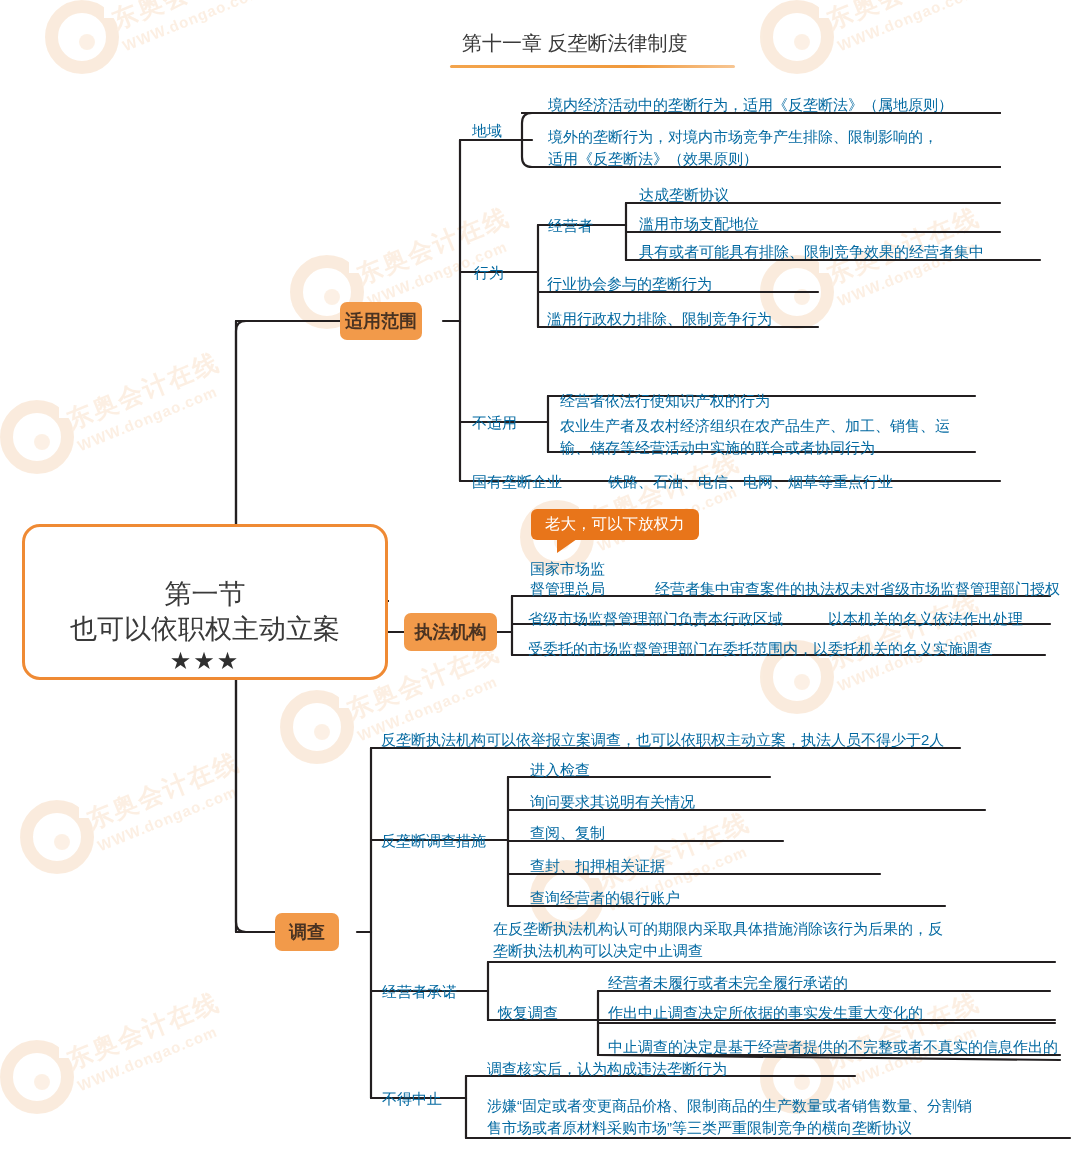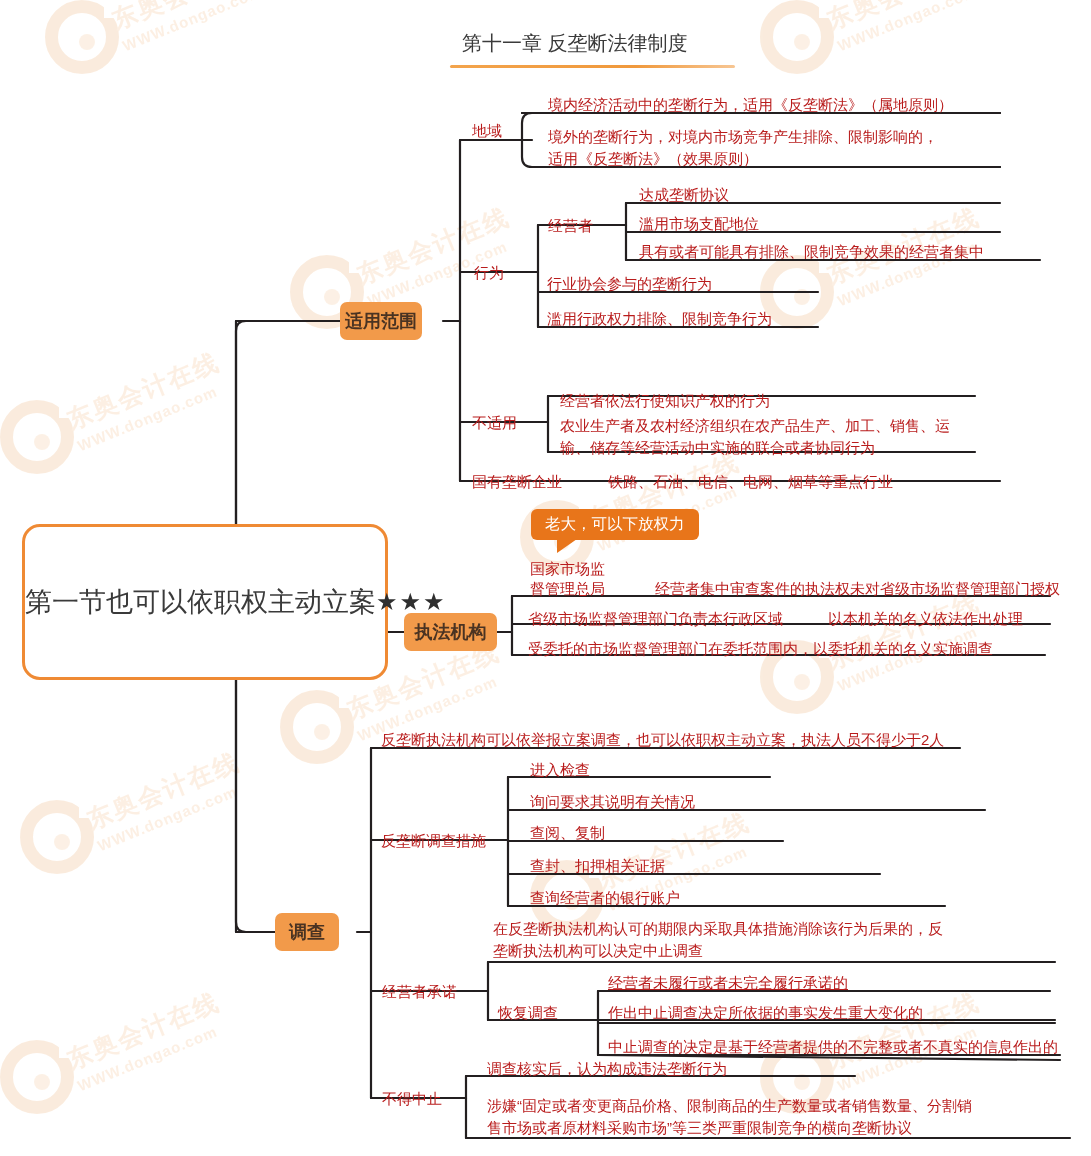--- a/index.html
+++ b/index.html
@@ -45,21 +45,21 @@
     position:absolute;white-space:nowrap;font-size:20px;color:#3b3b3b;
   }
   .chapter-rule{
     position:absolute;height:3px;border-radius:2px;
     background:linear-gradient(90deg,#f3a44c 0%,#f0993c 65%,#f7c693 100%);
   }
 
   .main-node{
     position:absolute;box-sizing:border-box;
     border:3px solid #ef8a34;border-radius:18px;background:#ffffff;
-    display:flex;flex-direction:row;align-items:center;justify-content:space-between;
+    display:flex;flex-direction:column;align-items:center;justify-content:flex-end;
     line-height:1.28;color:#3a3a3a;
   }
   .main-node .ln{font-size:27px;white-space:nowrap;}
   .main-node .stars{font-size:24px;letter-spacing:2px;color:#2f2f2f;}
 
   .tag{
     position:absolute;box-sizing:border-box;
     background:#f29a4a;color:#ffffff;border-radius:7px;
     font-size:18px;font-weight:bold;
     display:flex;align-items:center;justify-content:center;
@@ -74,21 +74,21 @@
     white-space:nowrap;padding:0 14px;
   }
   .callout:after{
     content:"";position:absolute;bottom:-13px;width:0;height:0;
     border-left:0 solid transparent;border-right:20px solid transparent;
     border-top:14px solid #e8751a;
   }
   .callout.tail-left:after{left:26px;}
 
   .lbl{
-    position:absolute;font-size:15px;color:#b91c1c;
+    position:absolute;font-size:15px;color:#0369a1;
     white-space:nowrap;line-height:1.45;
   }
 </style>
 </head>
 <body>
 
 <div id="root">
 
   <div class="wm" style="left:45px;top:0px;">
     <div class="ring"></div>
@@ -327,21 +327,21 @@
   <div class="lbl" style="left:530px;top:791px;">询问要求其说明有关情况</div>
   <div class="lbl" style="left:530px;top:822px;">查阅、复制</div>
   <div class="lbl" style="left:530px;top:855px;">查封、扣押相关证据</div>
   <div class="lbl" style="left:530px;top:887px;">查询经营者的银行账户</div>
 
   <div class="lbl" style="left:382px;top:981px;">经营者承诺</div>
   <div class="lbl" style="left:493px;top:918px;">在反垄断执法机构认可的期限内采取具体措施消除该行为后果的，反</div>
   <div class="lbl" style="left:493px;top:940px;">垄断执法机构可以决定中止调查</div>
 
   <div class="lbl" style="left:498px;top:1002px;">恢复调查</div>
-  <div class="lbl" style="left:608px;top:972px;text-decoration:underline;">经营者未履行或者未完全履行承诺的</div>
+  <div class="lbl" style="left:608px;top:972px;">经营者未履行或者未完全履行承诺的</div>
   <div class="lbl" style="left:608px;top:1002px;">作出中止调查决定所依据的事实发生重大变化的</div>
   <div class="lbl" style="left:608px;top:1036px;">中止调查的决定是基于经营者提供的不完整或者不真实的信息作出的</div>
 
   <div class="lbl" style="left:382px;top:1088px;">不得中止</div>
   <div class="lbl" style="left:487px;top:1058px;">调查核实后，认为构成违法垄断行为</div>
   <div class="lbl" style="left:487px;top:1095px;">涉嫌“固定或者变更商品价格、限制商品的生产数量或者销售数量、分割销</div>
   <div class="lbl" style="left:487px;top:1117px;">售市场或者原材料采购市场”等三类严重限制竞争的横向垄断协议</div>
 
 </div>
 

